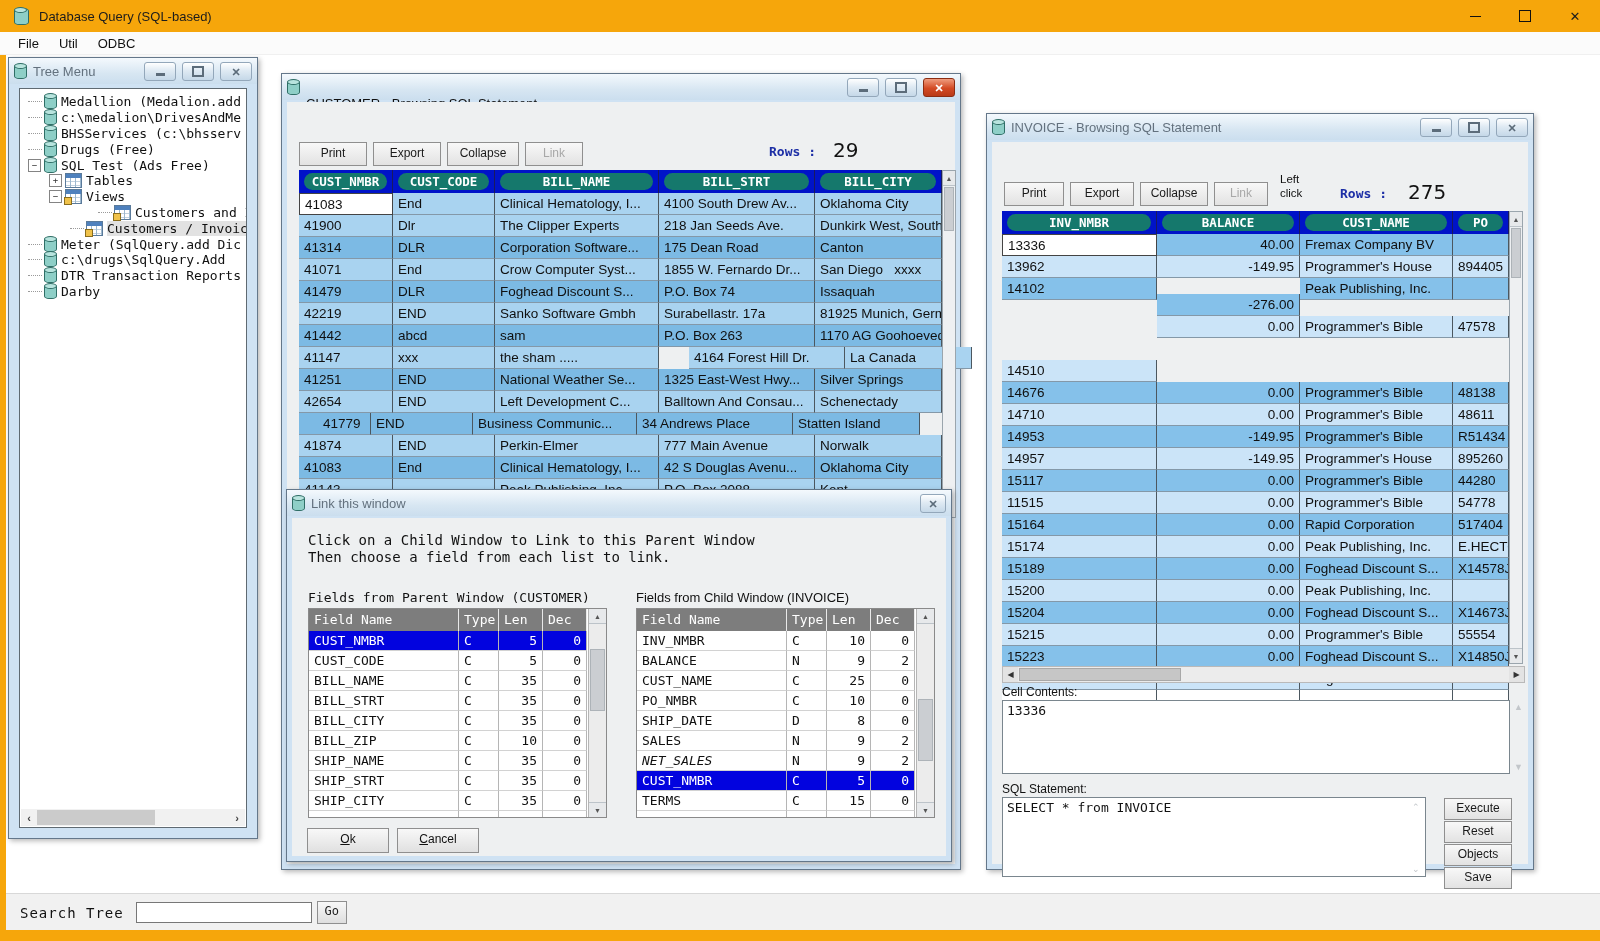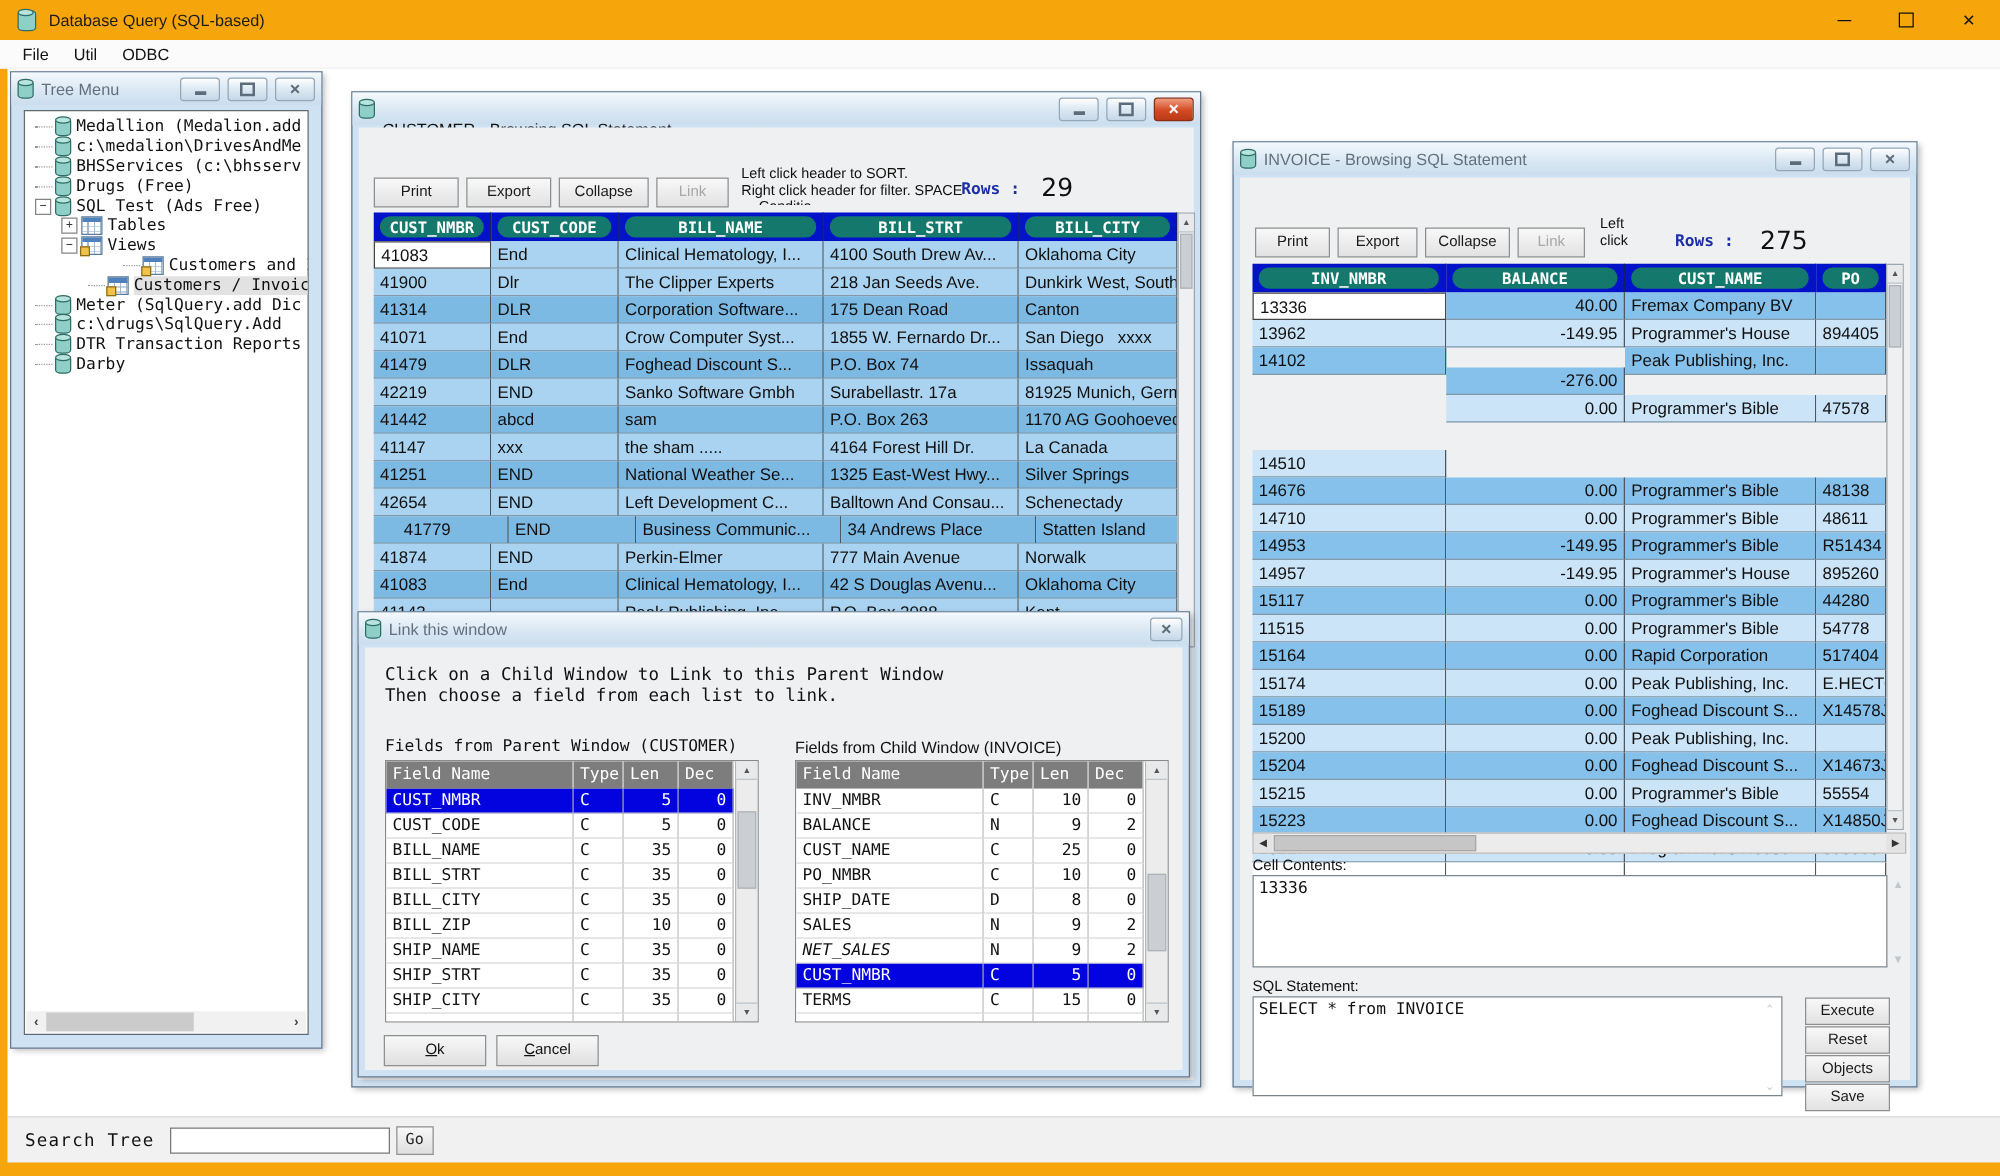--- a/index.html
+++ b/index.html
@@ -190,25 +190,20 @@
       </span>
     <span class="tb-btn close-red">
         <span class="g-close"></span>
       </span>
   </div>
   <div class="win-body">
     <span class="tool-btn" style="left:12px;top:40px;width:66px;">Print</span>
     <span class="tool-btn" style="left:86px;top:40px;width:66px;">Export</span>
     <span class="tool-btn" style="left:160px;top:40px;width:70px;">Collapse</span>
     <span class="tool-btn disabled" style="left:238px;top:40px;width:56px;">Link</span>
-    <div class="hint" style="left:306px;top:31px;width:215px;height:31px;">
-      <div>Left click header to SORT.</div>
-      <div>Right click header for filter. SPACE</div>
-      <div style="padding-left:14px;">Conditio</div>
-    </div>
     <span class="rows-label" style="left:482px;top:42px;">Rows :</span>
     <span class="rows-value" style="left:546px;top:36px;">29</span>
     <div class="grid" id="customer-grid" style="left: 12px; top: 68px; --light: #A9D3F0; --dark: #7CBAE4;">
         <div class="grid-head">
           <div class="hcell" style="width: 94px;">
             <span class="pill">CUST_NMBR</span>
           </div>
           <div class="hcell" style="width: 102px;">
             <span class="pill">CUST_CODE</span>
           </div>
@@ -268,39 +263,39 @@
           <div class="cell dark" style="width: 94px;">41442</div>
           <div class="cell dark" style="width: 102px;">abcd</div>
           <div class="cell dark" style="width: 164px;">sam</div>
           <div class="cell dark" style="width: 156px;">P.O. Box 263</div>
           <div class="cell dark" style="width: 127px;">1170 AG Goohoeved.</div>
         </div>
         <div class="grid-row">
           <div class="cell light" style="width: 94px;">41147</div>
           <div class="cell light" style="width: 102px;">xxx</div>
           <div class="cell light" style="width: 164px;">the sham .....</div>
-          <div class="cell light" style="width: 156px;">4164 Forest Hill Dr.</div>
+          <div class="cell light" style="width: 156px; margin-left: 30px;">4164 Forest Hill Dr.</div>
           <div class="cell light" style="width: 127px;">La Canada</div>
         </div>
         <div class="grid-row">
           <div class="cell dark" style="width: 94px;">41251</div>
           <div class="cell dark" style="width: 102px;">END</div>
           <div class="cell dark" style="width: 164px;">National Weather Se...</div>
           <div class="cell dark" style="width: 156px;">1325 East-West Hwy...</div>
           <div class="cell dark" style="width: 127px;">Silver Springs</div>
         </div>
         <div class="grid-row">
           <div class="cell light" style="width: 94px;">42654</div>
           <div class="cell light" style="width: 102px;">END</div>
           <div class="cell light" style="width: 164px;">Left Development C...</div>
           <div class="cell light" style="width: 156px;">Balltown And Consau...</div>
           <div class="cell light" style="width: 127px;">Schenectady</div>
         </div>
         <div class="grid-row">
-          <div class="cell dark" style="width: 108px; padding-left: 24px;">41779</div>
+          <div class="cell dark" style="width: 72px; padding-left: 24px;">41779</div>
           <div class="cell dark" style="width: 102px;">END</div>
           <div class="cell dark" style="width: 164px;">Business Communic...</div>
           <div class="cell dark" style="width: 156px;">34 Andrews Place</div>
           <div class="cell dark" style="width: 127px;">Statten Island</div>
         </div>
         <div class="grid-row">
           <div class="cell light" style="width: 94px;">41874</div>
           <div class="cell light" style="width: 102px;">END</div>
           <div class="cell light" style="width: 164px;">Perkin-Elmer</div>
           <div class="cell light" style="width: 156px;">777 Main Avenue</div>

